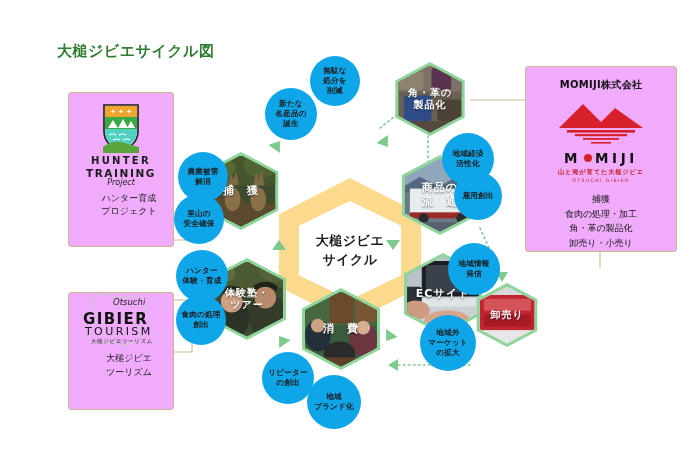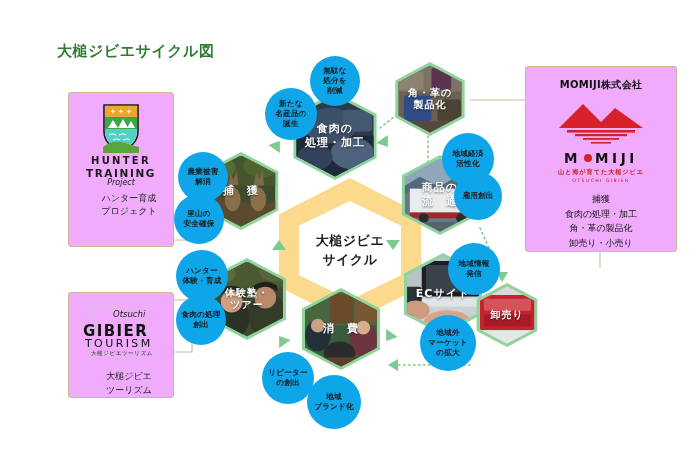--- a/index.html
+++ b/index.html
@@ -18,21 +18,21 @@
 
   
   .panel{
     position:absolute;background:#f0abfc;border:1.2px solid #cbb994;border-radius:3px;
     box-sizing:border-box;display:flex;flex-direction:column;align-items:center;
   }
   .panel-caption{
     font-size:9px;color:#1d1d1d;line-height:1.5;text-align:center;margin-left:16px;
   }
   #panel-hunter{left:68px;top:92px;width:106px;height:155px;padding-top:10px;}
-  #panel-tourism{left:68px;top:292px;width:106px;height:106px;padding-top:12px;justify-content:space-between;}
+  #panel-tourism{left:68px;top:292px;width:106px;height:118px;}
   #panel-momiji{left:525px;top:66px;width:152px;height:186px;padding-top:11px;}
 
   
   .shield{width:40px;height:50px;position:relative;margin-bottom:2px;}
   .shield svg{display:block;}
   .ht-word{font-size:10px;font-weight:bold;letter-spacing:2.3px;color:#1a1a1a;line-height:1.15;text-align:center;}
   .ht-word2{font-size:10.5px;font-weight:bold;letter-spacing:1.6px;color:#1a1a1a;line-height:1.15;text-align:center;}
   .ht-script{font-size:8px;font-style:italic;color:#1a1a1a;margin-top:-1px;margin-bottom:5px;}
 
   
@@ -152,36 +152,20 @@
           <path d="M52 30 l3 -13 l3 7 l3 -10 l2 16Z" fill="#7d6a44"></path>
           <ellipse cx="31" cy="44" rx="8" ry="12" fill="#8a7048"></ellipse>
           <ellipse cx="57" cy="44" rx="8" ry="12" fill="#8a7048"></ellipse>
         </svg>
       </div>
       <div class="hex-label">
         <div>捕　獲</div>
       </div>
     </div>
 
-    <div class="hex" style="left:287px;top:92px;width:96px;height:88px;">
-      <div class="hex-inner">
-        <svg class="hex-photo" viewBox="0 0 90 82" preserveAspectRatio="none">
-          <rect width="90" height="82" fill="#2b3a4e"></rect>
-          <rect y="40" width="90" height="42" fill="#1f2b3a"></rect>
-          <ellipse cx="40" cy="30" rx="26" ry="18" fill="#3d5068"></ellipse>
-          <ellipse cx="62" cy="58" rx="22" ry="16" fill="#4d627d"></ellipse>
-          <ellipse cx="24" cy="62" rx="18" ry="13" fill="#32425a"></ellipse>
-          <rect x="52" y="14" width="30" height="22" rx="4" fill="#44586f"></rect>
-        </svg>
-      </div>
-      <div class="hex-label">
-        <div>食肉の</div>
-        <div>処理・加工</div>
-      </div>
-    </div>
 
     <div class="hex" style="left:390px;top:62px;width:80px;height:74px;">
       <div class="hex-inner">
         <svg class="hex-photo" viewBox="0 0 74 68" preserveAspectRatio="none">
           <rect width="74" height="68" fill="#6b6054"></rect>
           <rect y="0" width="74" height="26" fill="#7d7265"></rect>
           <rect x="4" y="6" width="26" height="18" rx="2" fill="#8e8271"></rect>
           <rect x="38" y="2" width="20" height="22" rx="2" fill="#5a3350"></rect>
           <rect x="10" y="30" width="28" height="26" rx="3" fill="#2f4c86"></rect>
           <rect x="44" y="34" width="24" height="22" rx="3" fill="#4d4334"></rect>

